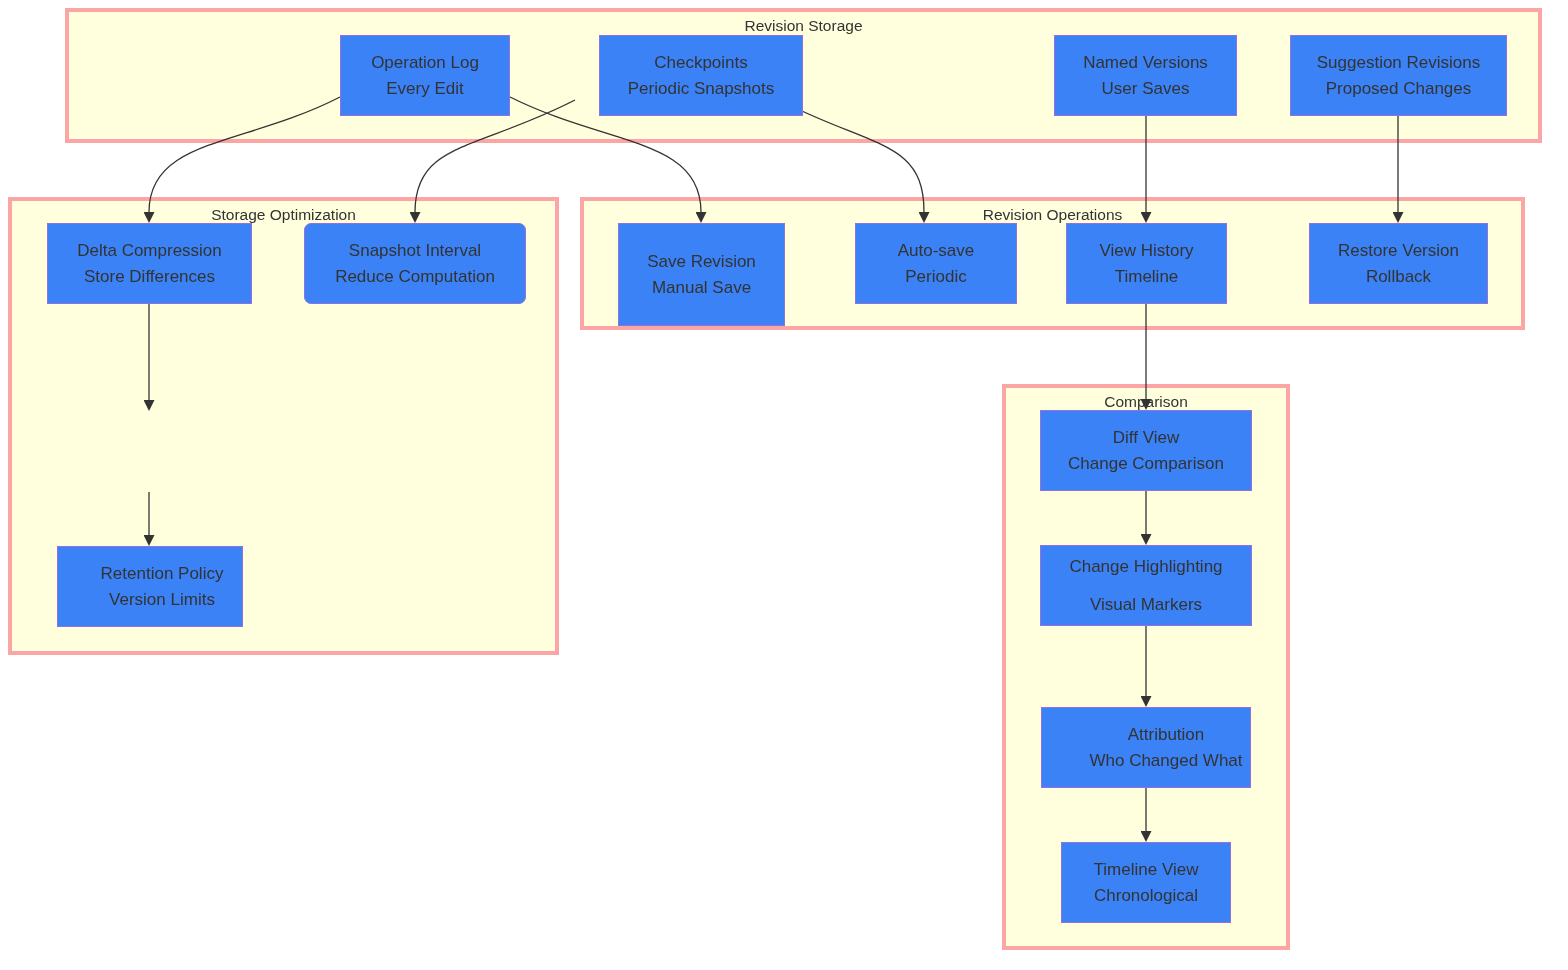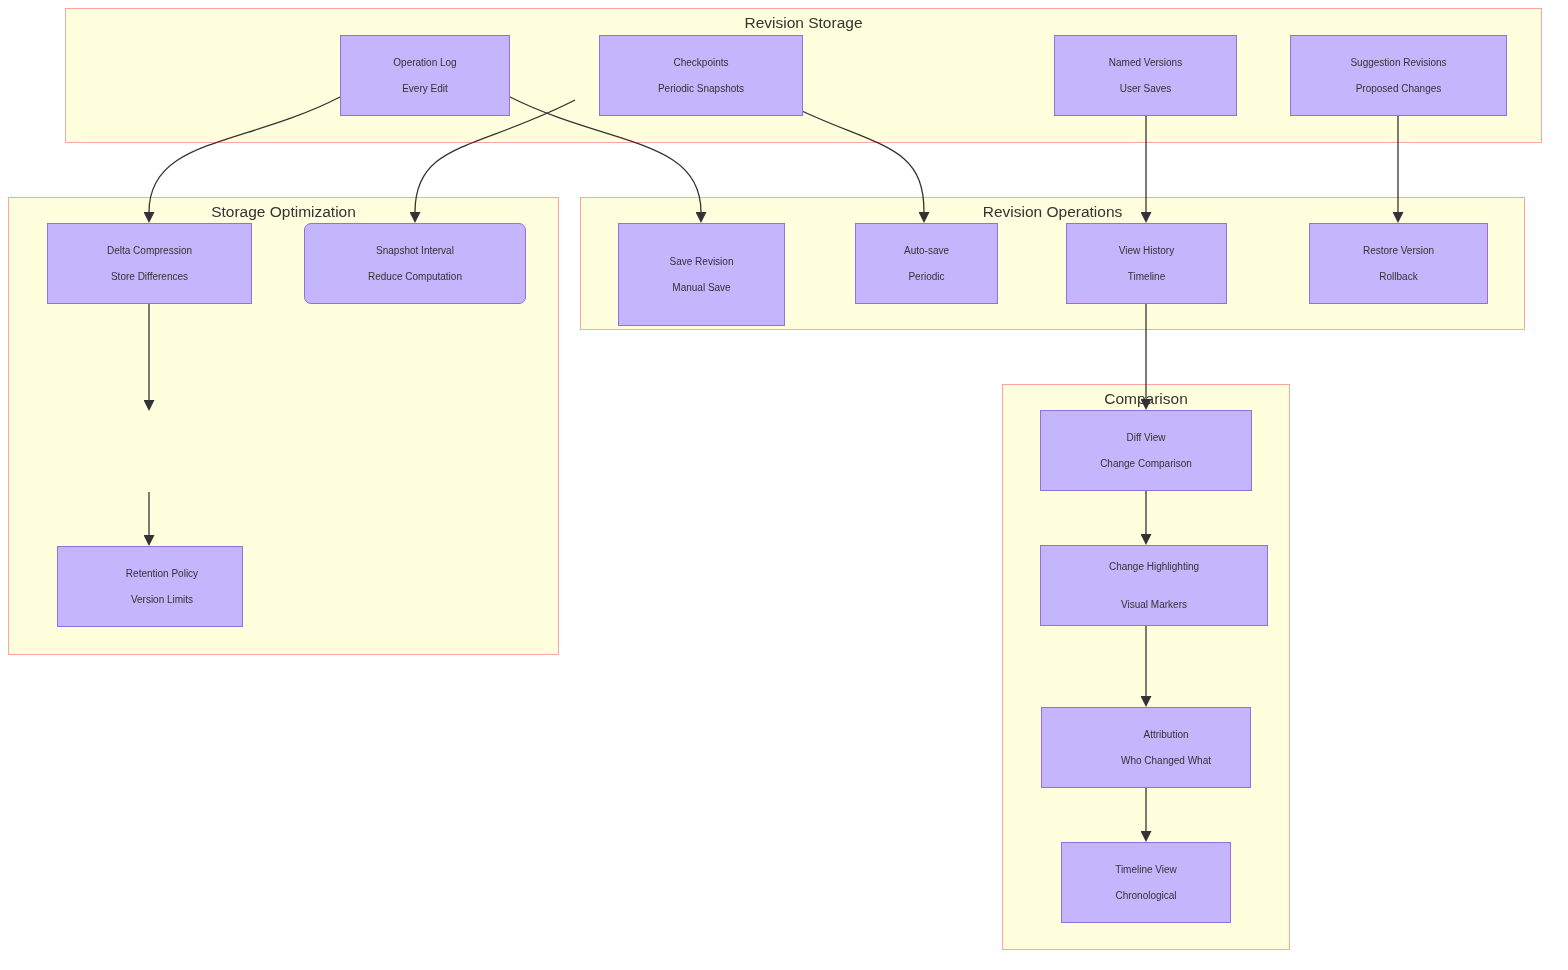--- a/index.html
+++ b/index.html
@@ -7,74 +7,74 @@
     position: relative;
     width: 1568px;
     height: 970px;
     font-family: "Liberation Sans", "DejaVu Sans", sans-serif;
     color: #333333;
     overflow: hidden;
   }
   .cluster {
     position: absolute;
     background: #ffffde;
-    border: 1px solid #fca5a5;
+    border: 4px solid #fca5a5;
     box-sizing: border-box;
     z-index: 0;
   }
   .cluster-title {
     position: absolute;
     top: 5px;
     left: 0;
     right: 0;
     text-align: center;
     font-size: 15.5px;
     font-weight: 400;
     color: #333333;
   }
   .edges {
     position: absolute;
     top: 0; left: 0;
     z-index: 1;
   }
   .node {
     position: absolute;
-    background: #c4b5fd;
+    background: #3b82f6;
     border: 1px solid #9370db;
     box-sizing: border-box;
     display: flex;
     flex-direction: column;
     align-items: center;
     justify-content: center;
     text-align: center;
-    font-size: 10px;
+    font-size: 17px;
     line-height: 26px;
     color: #333333;
     z-index: 2;
   }
   
   .c-revision-storage    { left: 65px;   top: 8px;   width: 1477px; height: 135px; }
   .c-storage-optimization{ left: 8px;    top: 197px; width: 551px;  height: 458px; }
   .c-revision-operations { left: 580px;  top: 197px; width: 945px;  height: 133px; }
   .c-comparison          { left: 1002px; top: 384px; width: 288px;  height: 566px; }
   
   .n-operation-log        { left: 340px;  top: 35px;  width: 170px; height: 81px; }
   .n-checkpoints          { left: 599px;  top: 35px;  width: 204px; height: 81px; }
   .n-named-versions       { left: 1054px; top: 35px;  width: 183px; height: 81px; }
   .n-suggestion-revisions { left: 1290px; top: 35px;  width: 217px; height: 81px; }
   .n-delta-compression    { left: 47px;   top: 223px; width: 205px; height: 81px; }
   .n-snapshot-interval    { left: 304px;  top: 223px; width: 222px; height: 81px; border-radius: 7px; }
   .n-save-revision        { left: 618px;  top: 223px; width: 167px; height: 103px; }
-  .n-auto-save            { left: 855px;  top: 223px; width: 143px; height: 81px; }
+  .n-auto-save            { left: 855px;  top: 223px; width: 162px; height: 81px; }
   .n-view-history         { left: 1066px; top: 223px; width: 161px; height: 81px; }
   .n-restore-version      { left: 1309px; top: 223px; width: 179px; height: 81px; }
   .n-garbage-collection   { left: 45px;   top: 411px; width: 208px; height: 81px; }
   .n-retention-policy     { left: 57px;   top: 546px; width: 186px; height: 81px; padding-left: 24px; }
   .n-diff-view            { left: 1040px; top: 410px; width: 212px; height: 81px; }
-  .n-change-highlighting  { left: 1040px; top: 545px; width: 228px; height: 81px; gap: 12px; }
+  .n-change-highlighting  { left: 1040px; top: 545px; width: 212px; height: 81px; gap: 12px; }
   .n-attribution          { left: 1041px; top: 707px; width: 210px; height: 81px; padding-left: 40px; }
   .n-timeline-view        { left: 1061px; top: 842px; width: 170px; height: 81px; }
 </style>
 </head>
 <body>
 
 <div class="canvas">
 
   <div class="cluster c-revision-storage">
     <div class="cluster-title">Revision Storage</div>

